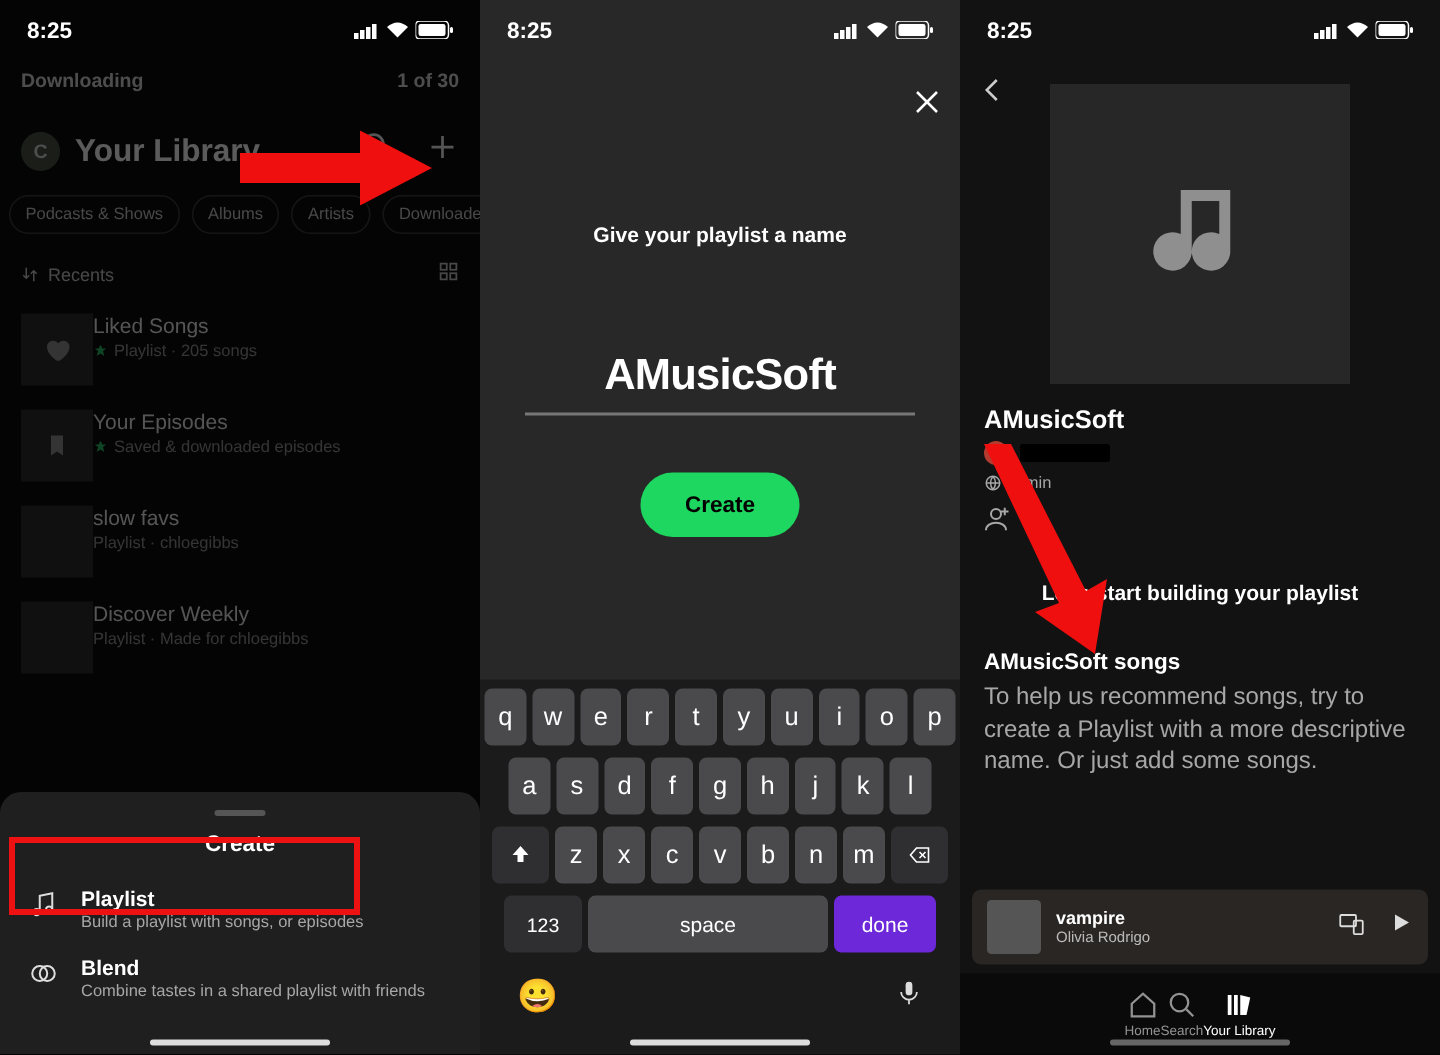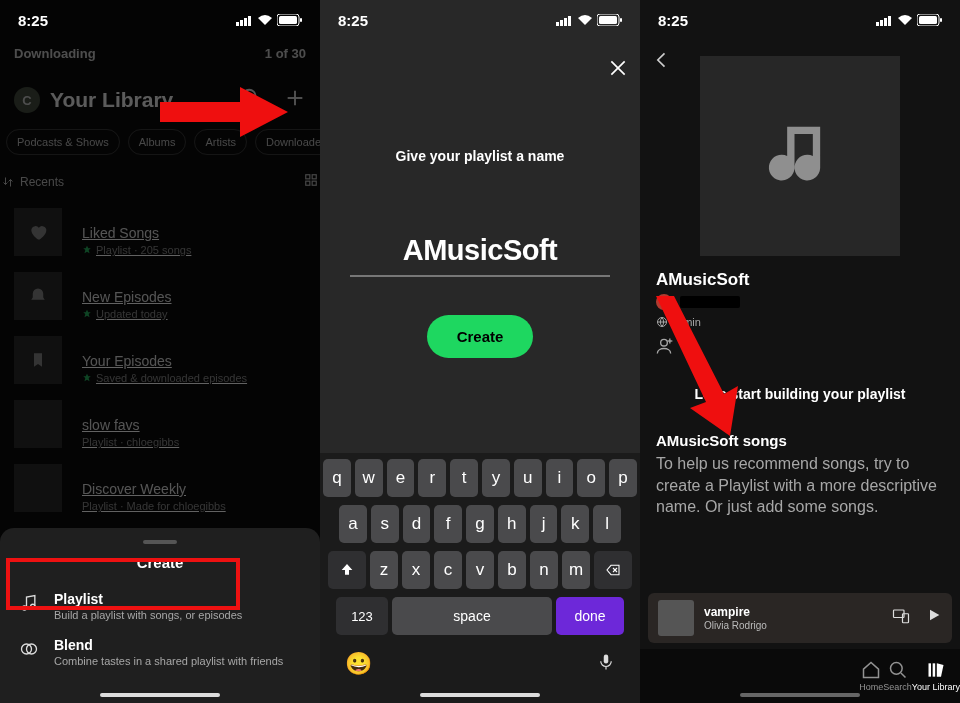--- a/index.html
+++ b/index.html
@@ -15,24 +15,24 @@
   .status-right { display:flex; gap:4px; align-items:center;}
   
   .p1-content { padding-top:38px; filter:brightness(0.85);}
   .dl-row { display:flex; justify-content:space-between; padding:8px 14px; font-size:13px; font-weight:600; color:#c9c9c9;}
   .lib-row { display:flex; align-items:center; padding:18px 14px 12px; gap:10px;}
   .avatar { width:26px; height:26px; border-radius:50%; background:#444e3f; display:flex; align-items:center; justify-content:center; font-size:13px; font-weight:700; color:#c9c9c9;}
   .lib-title { font-size:21px; font-weight:700; color:#eee; flex:1;}
   .lib-actions { display:flex; gap:22px; color:#ddd;}
   .chip-row { display:flex; gap:8px; padding:4px 6px 12px; overflow:hidden;}
   .chip { font-size:11px; color:#bbb; padding:6px 10px; border-radius:16px; border:1px solid rgba(255,255,255,0.18); white-space:nowrap;}
-  .recents { display:flex; align-items:center; justify-content:space-between; padding:6px 2px 10px; color:#bbb; font-size:12px;}
+  .recents { display:flex; align-items:center; justify-content:space-between; padding:6px 14px 10px; color:#bbb; font-size:12px;}
   .recents-left { display:flex; align-items:center; gap:6px;}
   .lib-list { padding:0 14px;}
-  .lib-item { display:flex; gap:20px; padding:8px 0; align-items:flex-end;text-decoration:underline;}
+  .lib-item { display:flex; gap:0; padding:8px 0; align-items:flex-start;}
   .lib-art { width:48px; height:48px; background:#2a2a2a; display:flex; align-items:center; justify-content:center; color:#777;}
   .lib-meta .t1 { font-size:14px; color:#ddd; font-weight:500;}
   .lib-meta .t2 { font-size:11px; color:#8a8a8a; margin-top:3px; display:flex; align-items:center; gap:4px;}
   .pin { width:10px; height:10px; color:#26b35f; display:inline-block;}
   
   .sheet { position:absolute; left:0; right:0; bottom:0; background:#1f1f1f; border-top-left-radius:14px; border-top-right-radius:14px; padding:12px 16px 28px; z-index:25;}
   .grab { width:34px; height:4px; background:#555; border-radius:2px; margin:0 auto 10px;}
   .sheet h3 { text-align:center; font-size:15px; font-weight:700; margin-bottom:12px;}
   .sheet-row { display:flex; gap:14px; align-items:flex-start; padding:8px 2px;}
   .sheet-icon { width:22px; display:flex; justify-content:center; padding-top:2px; color:#ddd;}
@@ -70,21 +70,21 @@
   .p3-build { text-align:center; font-weight:700; font-size:14px; margin-top:26px;}
   .add-btn { display:block; margin:14px auto 0; background:#fff; color:#000; border:none; border-radius:22px; padding:12px 24px; font-size:14px; font-weight:700;}
   .rec-h { font-weight:700; font-size:15px; margin:30px 16px 4px;}
   .rec-p { font-size:16px; color:#a7a7a7; margin:0 16px; line-height:1.35;}
   .now-playing { position:absolute; left:8px; right:8px; bottom:60px; height:50px; background:#2a2624; border-radius:6px; display:flex; align-items:center; padding:0 10px; gap:10px;}
   .np-art { width:36px; height:36px; background:#555; border-radius:3px;}
   .np-text { flex:1; }
   .np-text .n1 { font-size:12px; font-weight:600;}
   .np-text .n2 { font-size:10px; color:#bbb; margin-top:1px;}
   .np-icons { display:flex; gap:16px; color:#ddd;}
-  .tabbar { position:absolute; left:0; right:0; bottom:0; height:54px; display:flex; justify-content:flex-end; align-items:center; background:#0a0a0a;}
+  .tabbar { position:absolute; left:0; right:0; bottom:0; height:54px; display:flex; justify-content:center; align-items:center; background:#0a0a0a;}
   .tab { display:flex; flex-direction:column; align-items:center; gap:2px; font-size:9px; color:#939393;}
   .tab.active { color:#fff;}
   .tab svg { width:20px; height:20px;}
 </style>
 </head>
 <body>
 
 <div class="triptych">
 
   <div class="phone p1">
@@ -156,36 +156,20 @@
                 <path d="M12 21s-8-5-8-11a5 5 0 0 1 9-3 5 5 0 0 1 9 3c0 6-8 11-8 11z"></path>
               </svg>
             </div>
           <div class="lib-meta">
               <div class="t1">Liked Songs</div>
               <div class="t2">
                 <span class="pin"><svg width="10" height="10" viewBox="0 0 24 24" fill="#26b35f">
                     <path d="M12 2l3 6h6l-5 4 2 8-6-4-6 4 2-8-5-4h6z"></path>
                   </svg></span>
                 <span>Playlist · 205 songs</span>
-              </div>
-            </div>
-        </div>
-        <div class="lib-item">
-          <div class="lib-art">
-              <svg width="18" height="18" viewBox="0 0 24 24" fill="#888">
-                <path d="M12 2a7 7 0 0 0-7 7v5l-2 3h18l-2-3V9a7 7 0 0 0-7-7z"></path>
-              </svg>
-            </div>
-          <div class="lib-meta">
-              <div class="t1">New Episodes</div>
-              <div class="t2">
-                <span class="pin"><svg width="10" height="10" viewBox="0 0 24 24" fill="#26b35f">
-                    <path d="M12 2l3 6h6l-5 4 2 8-6-4-6 4 2-8-5-4h6z"></path>
-                  </svg></span>
-                <span>Updated today</span>
               </div>
             </div>
         </div>
         <div class="lib-item">
           <div class="lib-art">
               <svg width="16" height="18" viewBox="0 0 24 24" fill="#888">
                 <path d="M6 2h12v20l-6-4-6 4z"></path>
               </svg>
             </div>
           <div class="lib-meta">

